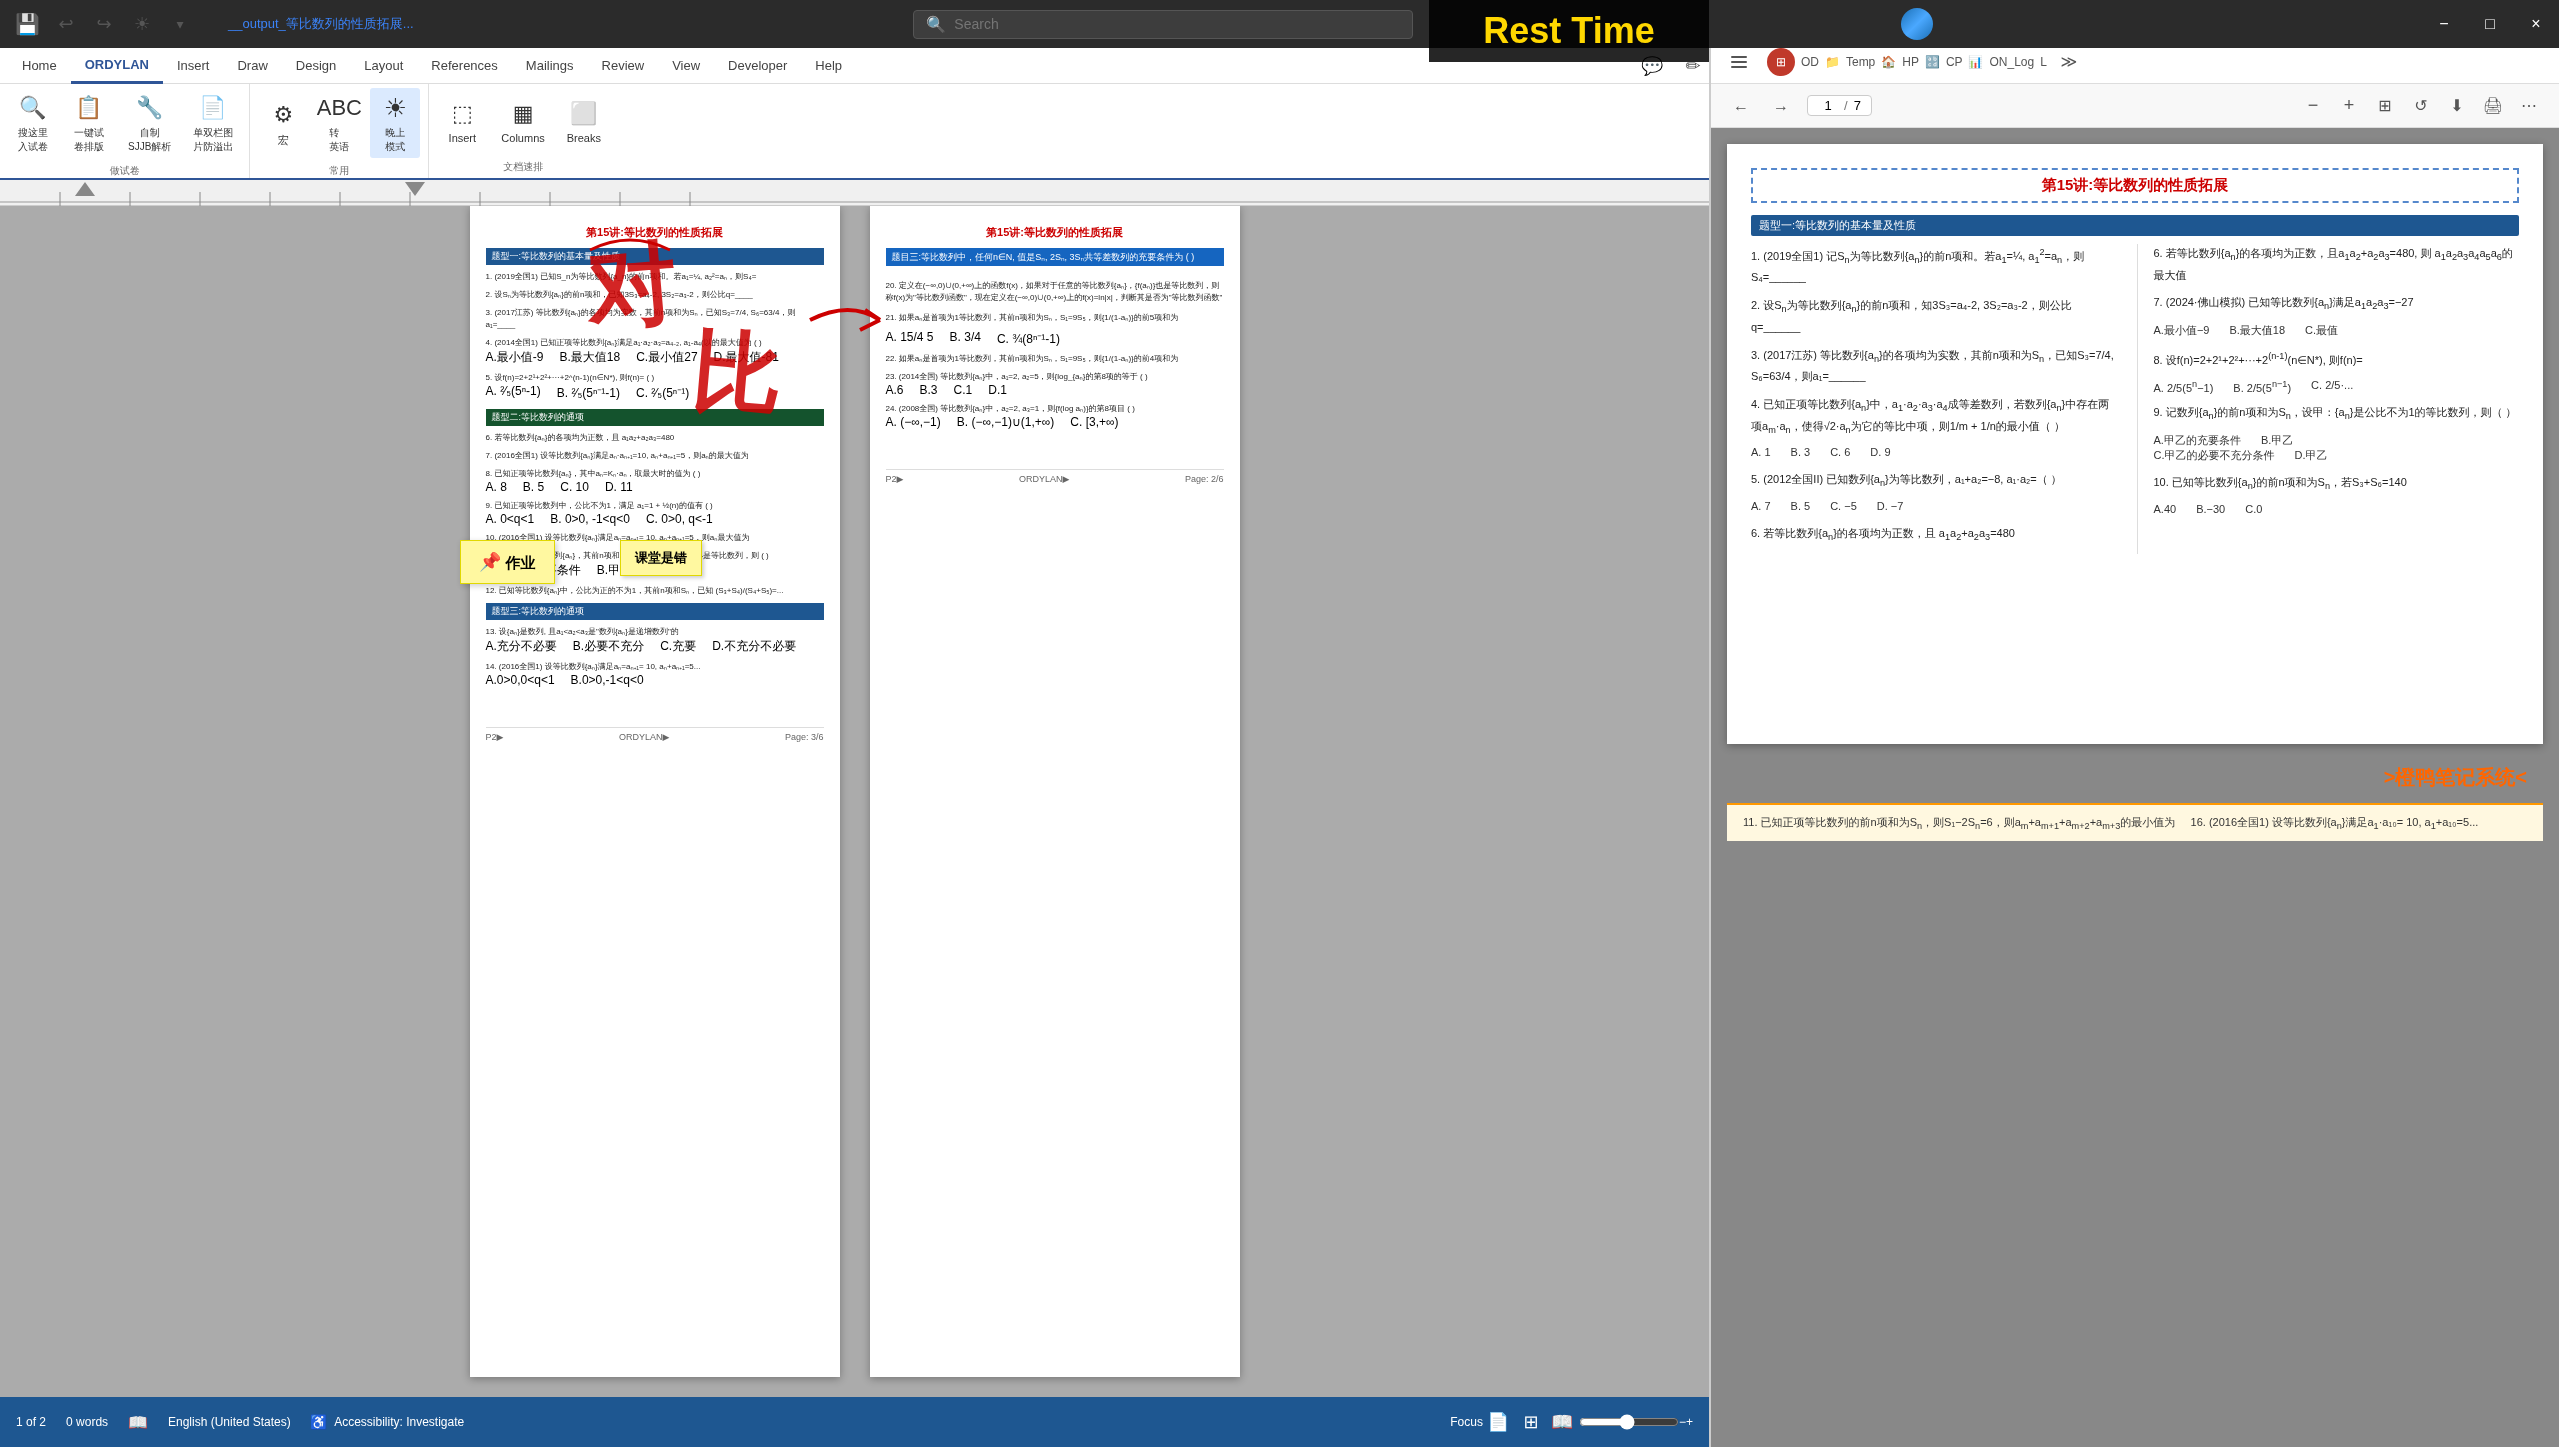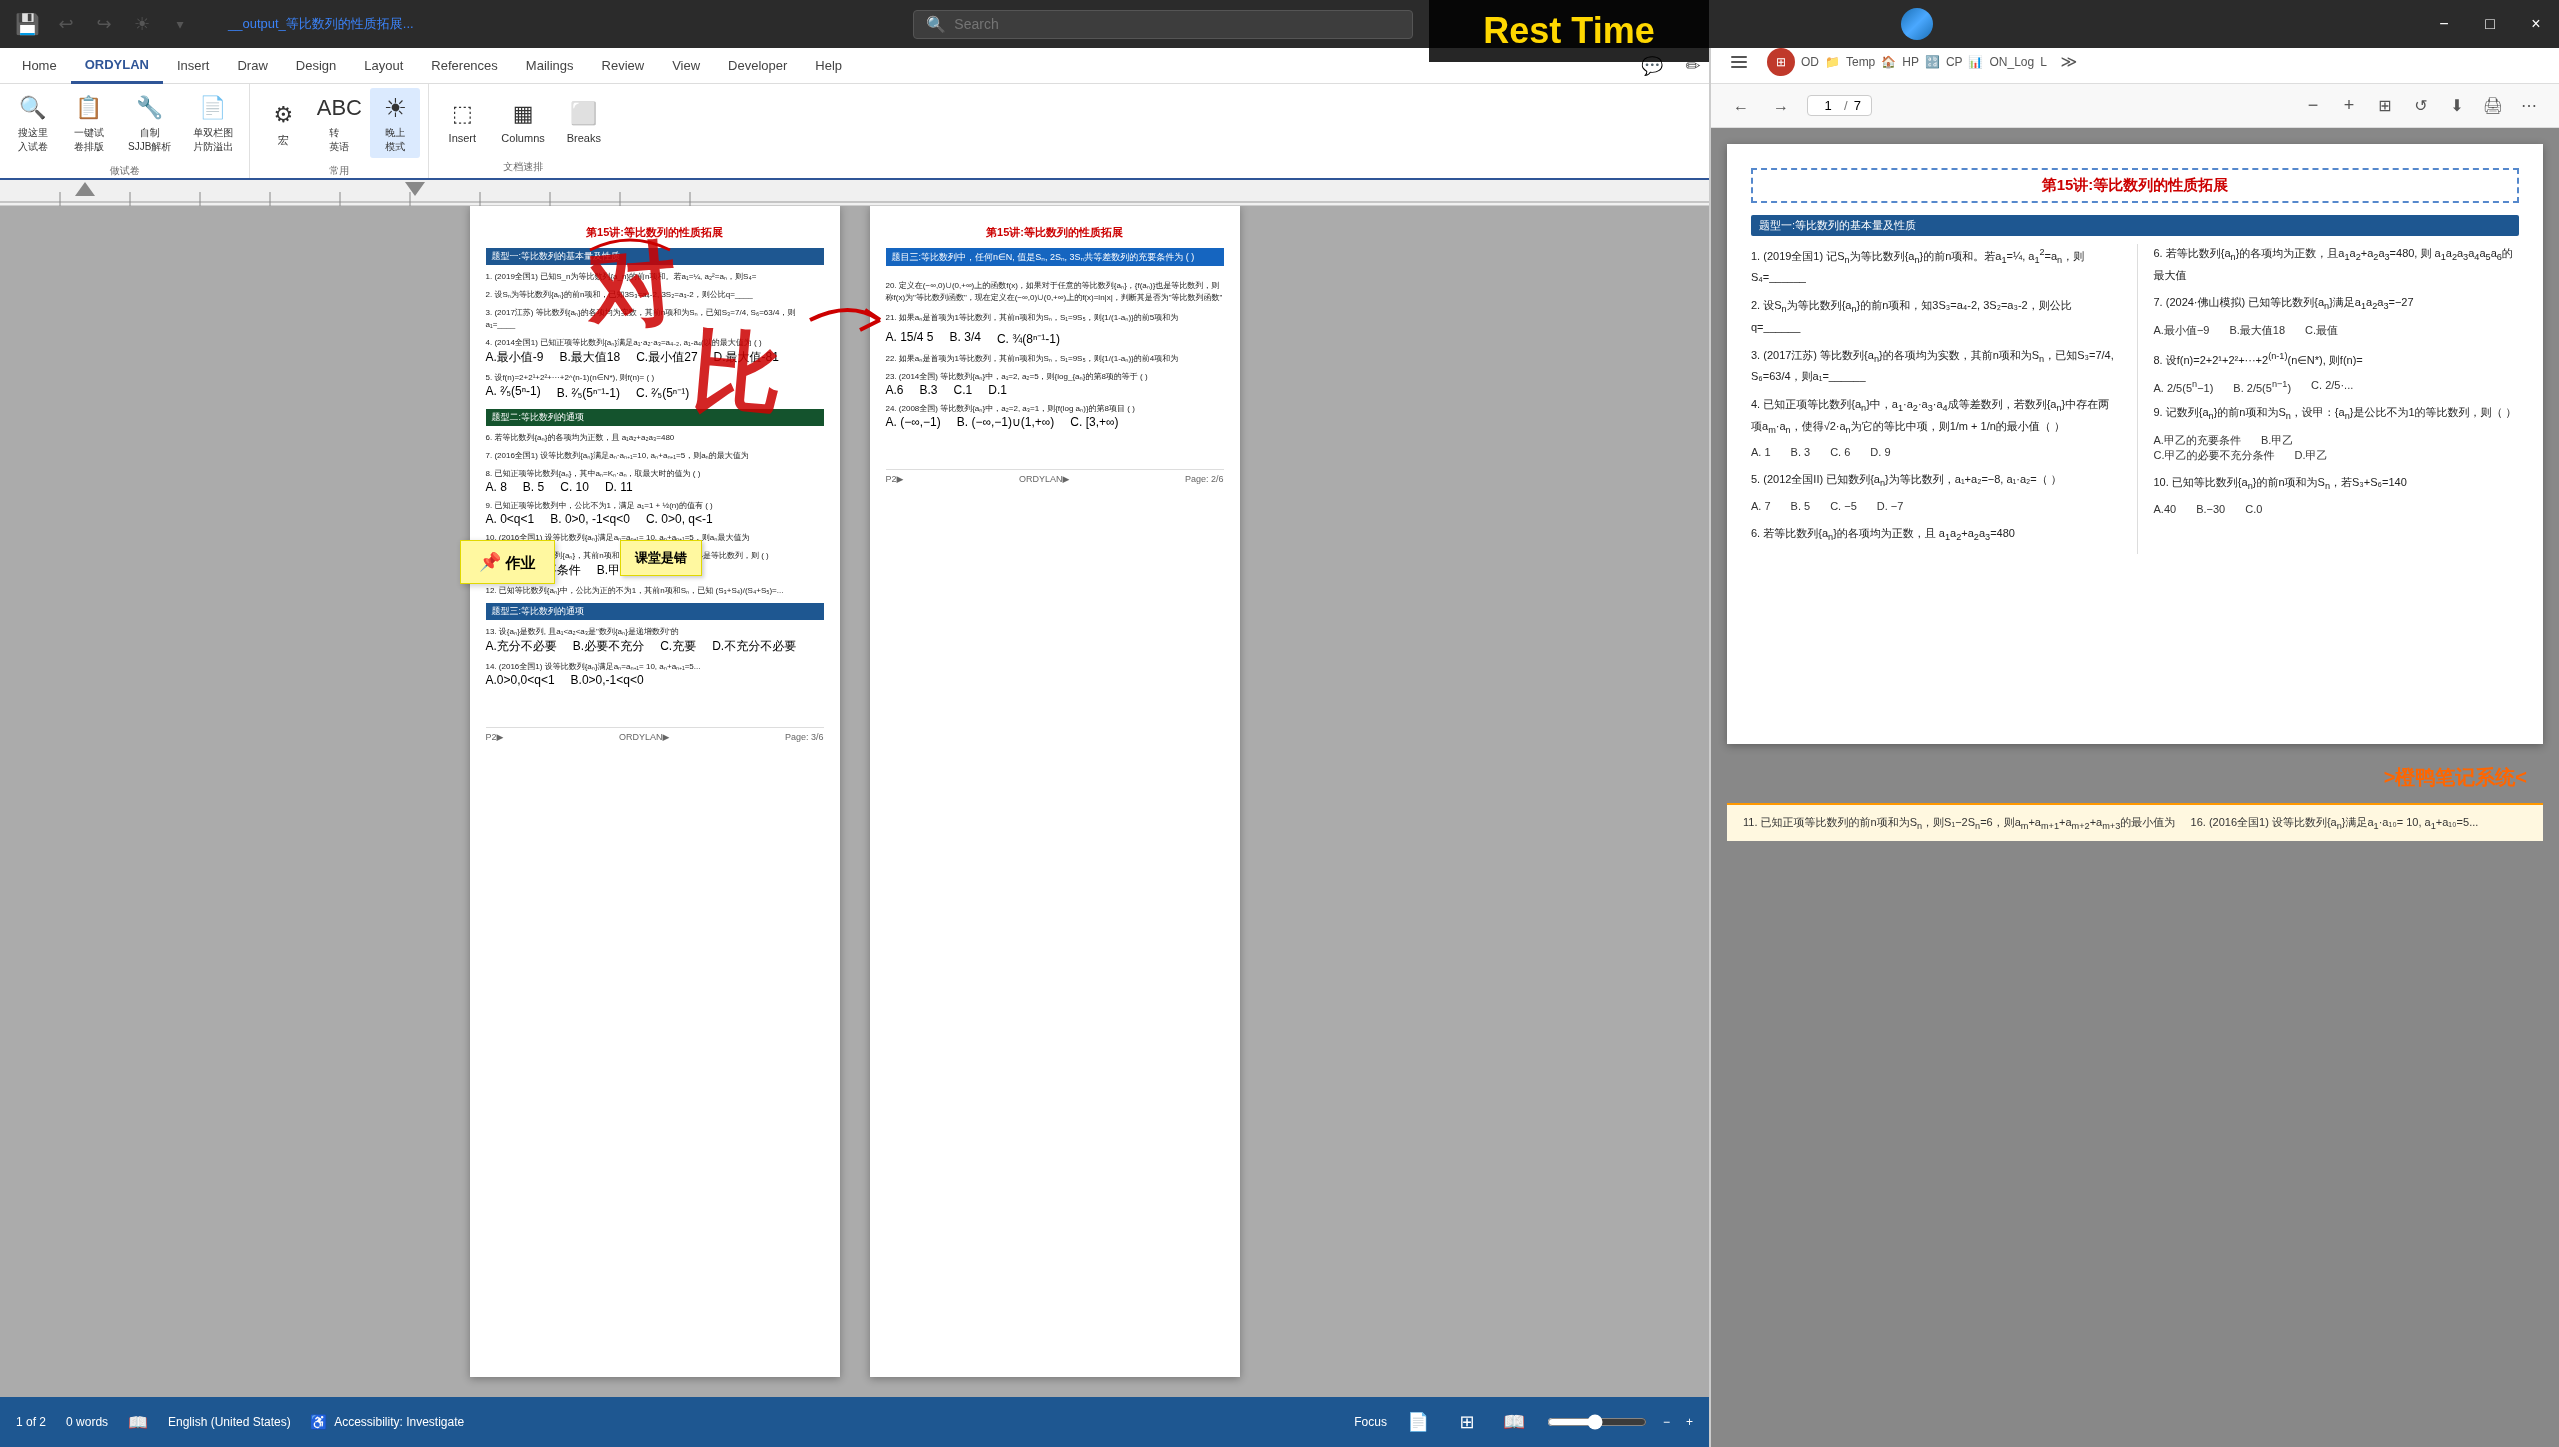--- a/index.html
+++ b/index.html
@@ -580,21 +580,21 @@
   <div class="status-item">
     <span style="font-size:16px;">📖</span>
   </div>
   <div class="status-item">
     <span>English (United States)</span>
   </div>
   <div class="status-item">
     <span style="font-size:14px;">♿</span>
     <span>Accessibility: Investigate</span>
   </div>
-  <div style="margin-left:auto;display:flex;gap:16px;align-items:center;">
+  <div style="margin-left:auto;display:flex;gap:0;align-items:center;">
     <span class="status-item" style="cursor:pointer;">Focus</span>
     <div class="icon-btn" style="color:#fff;font-size:18px;">📄</div>
     <div class="icon-btn" style="color:#fff;font-size:18px;">⊞</div>
     <div class="icon-btn" style="color:#fff;font-size:18px;">📖</div>
     <input type="range" min="10" max="200" value="100" style="width: 100px; accent-color: rgb(255, 255, 255);">
     <span style="color:#fff;font-size:12px;">−</span>
     <span style="color:#fff;font-size:12px;">+</span>
   </div>
 </div>
 

